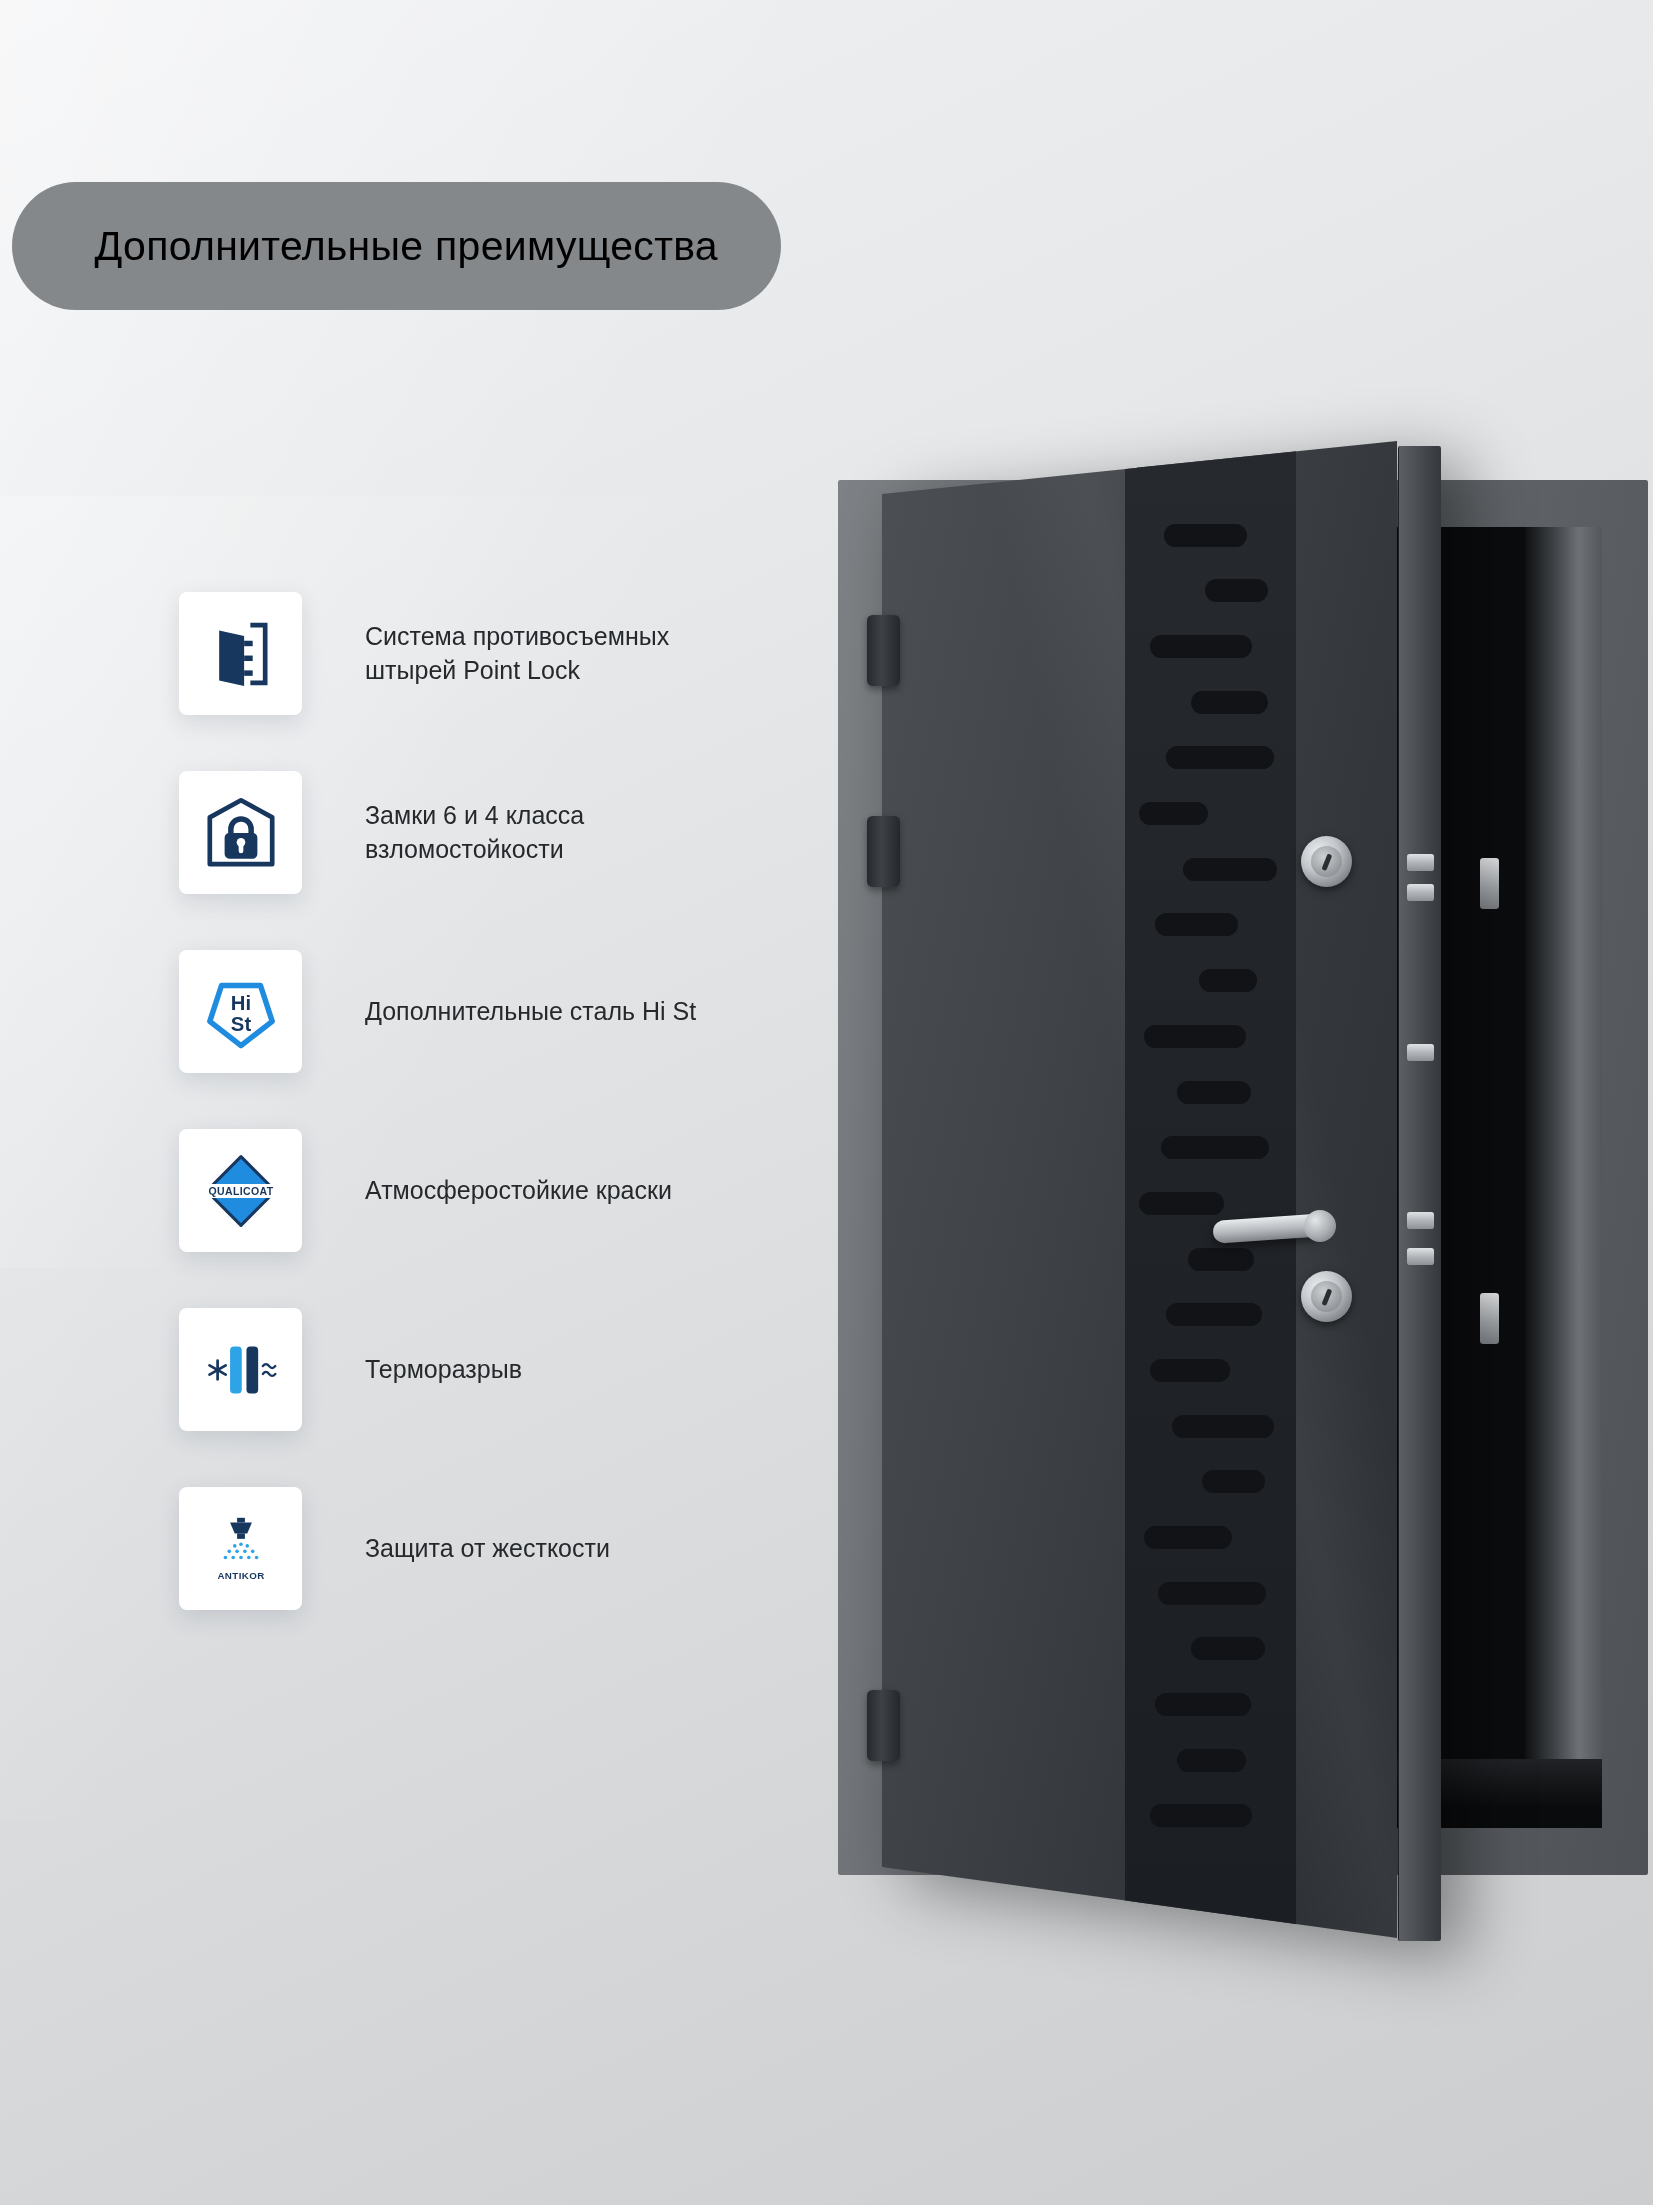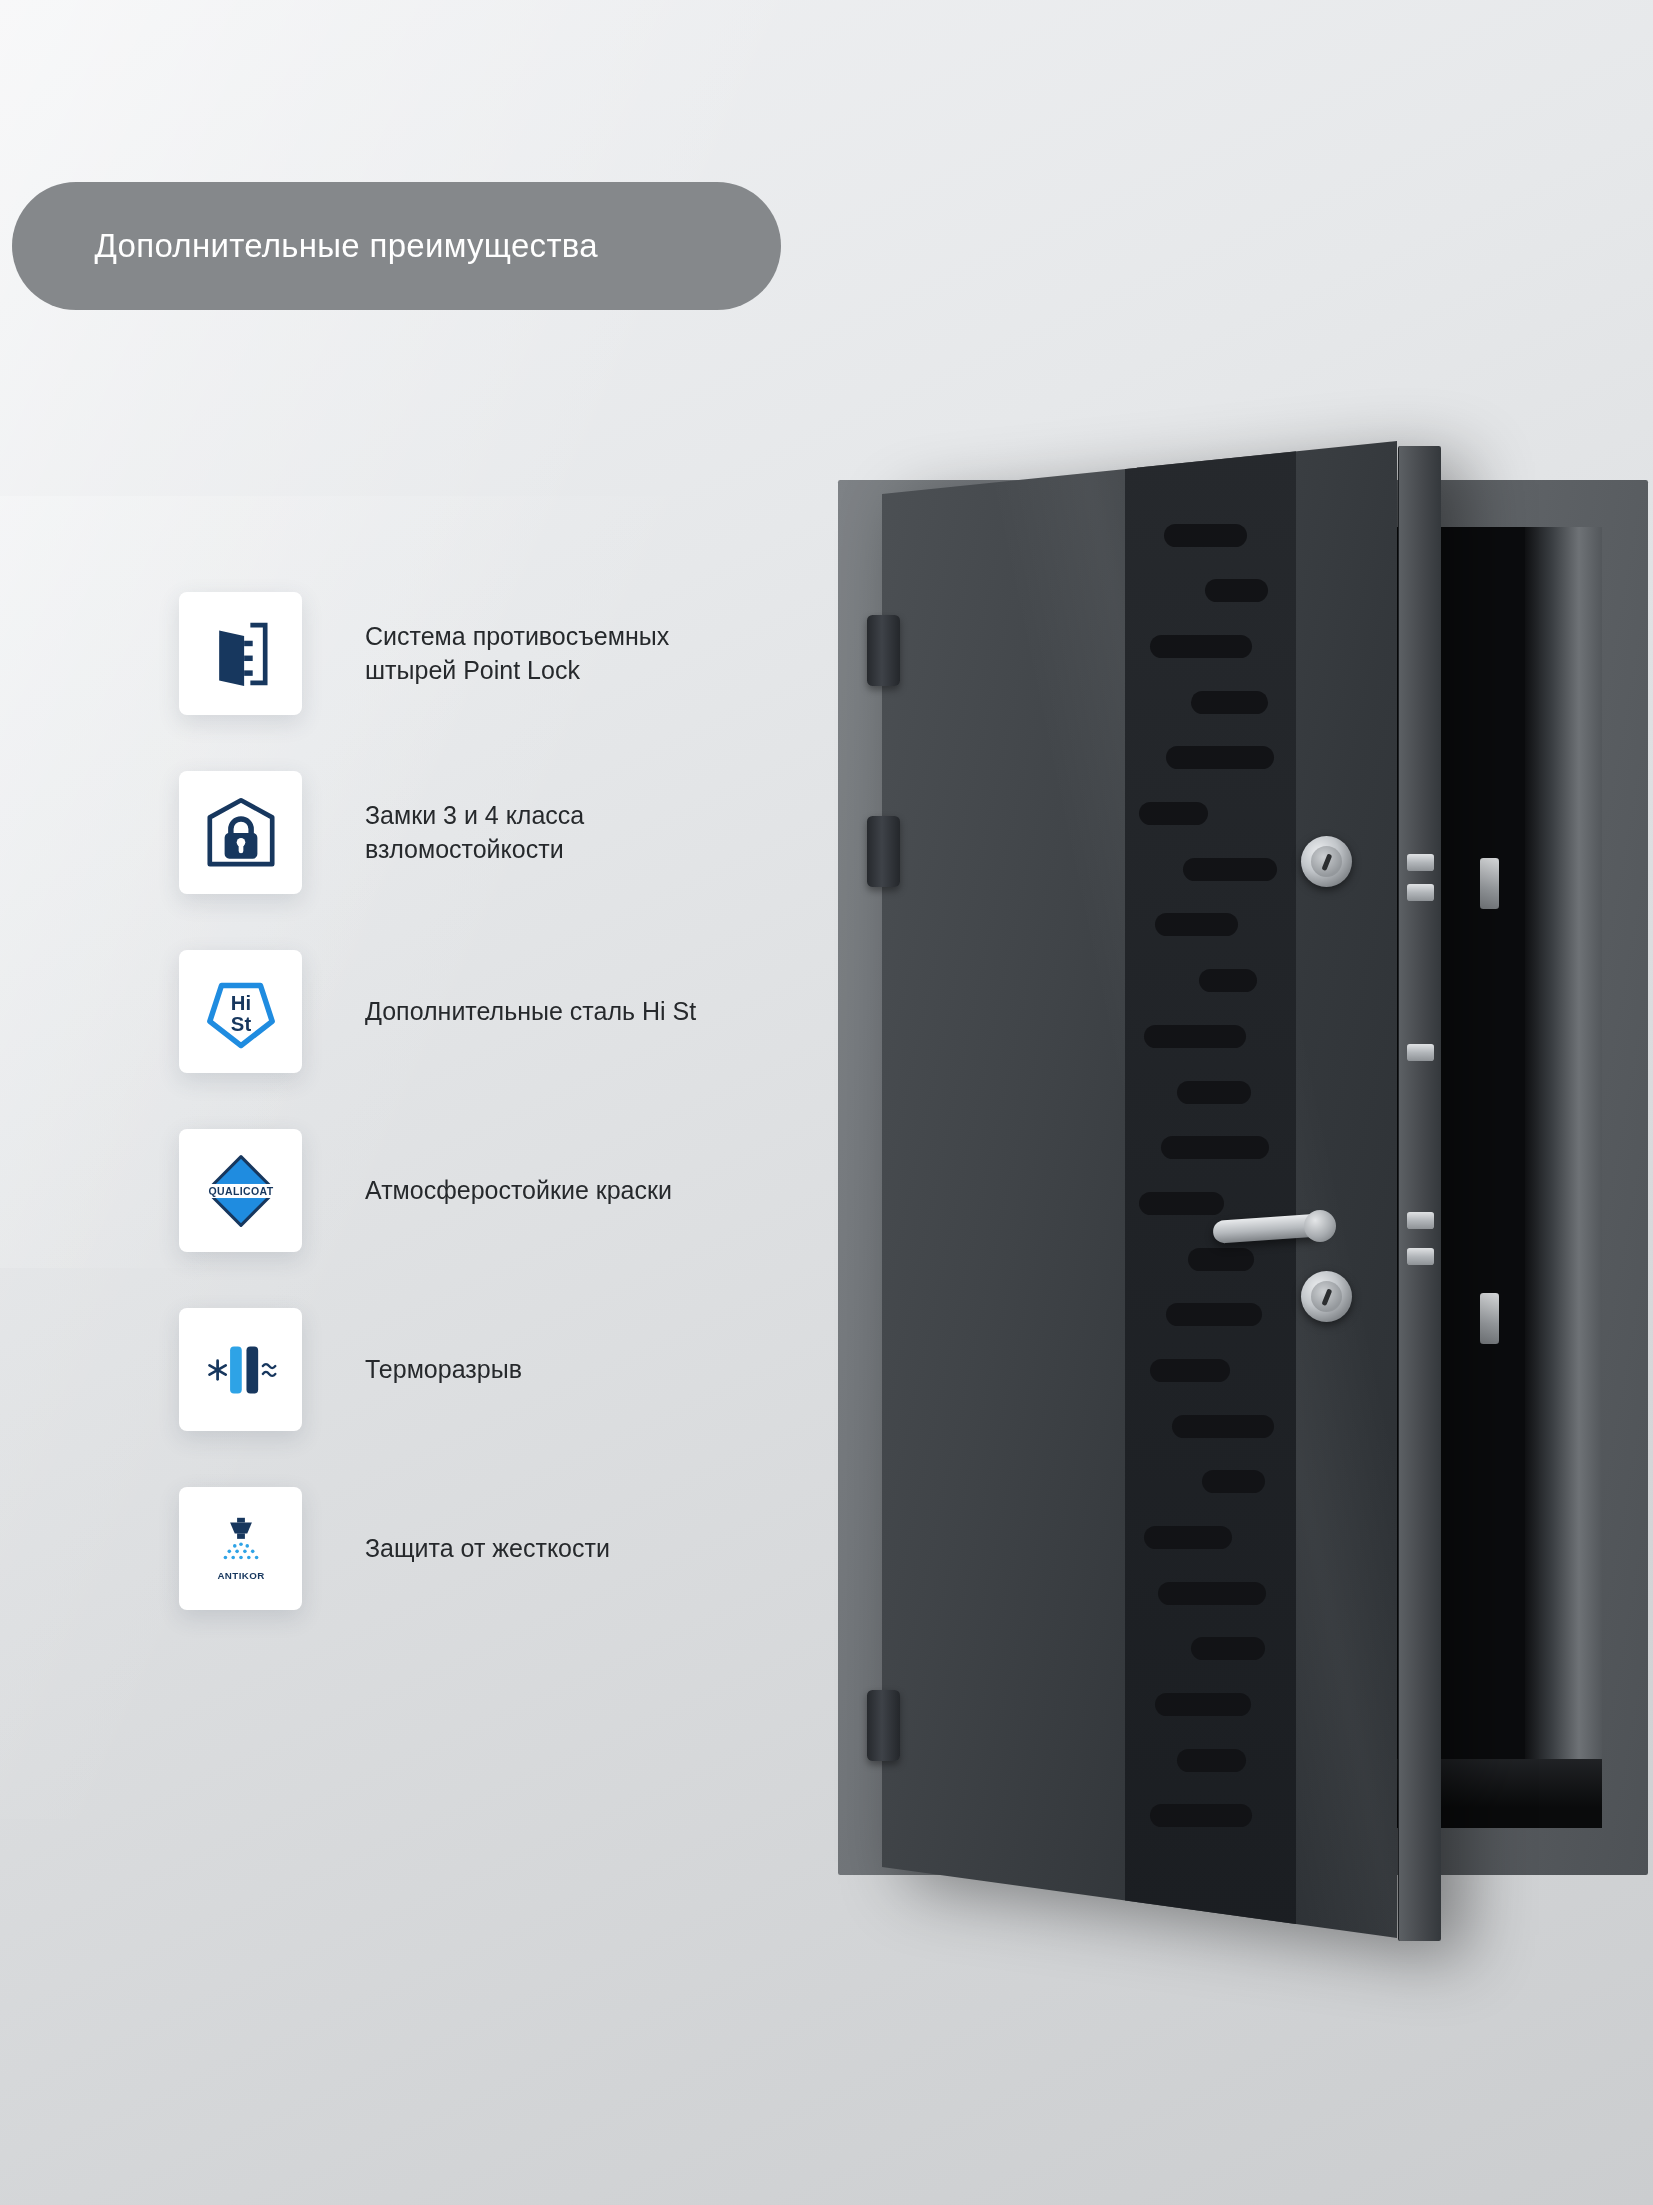--- a/index.html
+++ b/index.html
@@ -22,21 +22,21 @@
     transform:rotate(0deg);pointer-events:none;}
   .streak2{position:absolute;left:-331px;top:496px;width:1323px;height:1323px;
     background:linear-gradient(115deg,rgba(255,255,255,0.35) 0%,rgba(255,255,255,0) 55%);pointer-events:none;}
 
   
   .title-pill{
     position:absolute;left:11.6px;top:182px;width:769px;height:128px;
     background:var(--pill);border-radius:64px;
     display:flex;align-items:center;padding-left:83px;box-sizing:border-box;
   }
-  .title-pill span{color:#ffffff;font-size:33px;letter-spacing:0.3px;}
+  .title-pill span{color:#000000;font-size:41px;letter-spacing:0.3px;}
 
   
   .features{position:absolute;left:179px;top:592px;display:flex;flex-direction:column;gap:56px;}
   .feature-row{display:flex;align-items:center;gap:63px;height:123px;}
   .icon-card{
     width:123px;height:123px;background:#ffffff;border-radius:8px;flex:0 0 auto;
     box-shadow:0 7.7px 22px rgba(60,70,90,0.14);
     display:flex;align-items:center;justify-content:center;
   }
   .icon-card svg{width:78px;height:78px;}
@@ -124,21 +124,21 @@
     <div class="feature-row">
       <div class="icon-card">
         <svg class="icon-svg" viewBox="0 0 100 100">
           <polygon points="50,8 90,30 90,90 10,90 10,30" fill="none" stroke="#17375e" stroke-width="6" stroke-linejoin="round"></polygon>
           <path d="M37 52 v-7 a13 13 0 0 1 26 0 v7" fill="none" stroke="#17375e" stroke-width="7"></path>
           <rect x="29" y="50" width="42" height="33" rx="6" fill="#17375e"></rect>
           <circle cx="50" cy="62" r="5.5" fill="#ffffff"></circle>
           <rect x="47" y="63" width="6" height="13" rx="3" fill="#ffffff"></rect>
         </svg>
       </div>
-      <div class="feature-label">Замки 3 и 4 класса
+      <div class="feature-label">Замки 6 и 4 класса
 взломостойкости</div>
     </div>
 
     <div class="feature-row">
       <div class="icon-card">
         <svg class="icon-svg" viewBox="0 0 100 100">
           <polygon points="50,93 10,62 25,16 75,16 90,62" fill="none" stroke="#1f8ce0" stroke-width="7" stroke-linejoin="round"></polygon>
           <text x="50" y="48" text-anchor="middle" font-size="26">Hi</text>
           <text x="50" y="75" text-anchor="middle" font-size="26">St</text>
         </svg>

